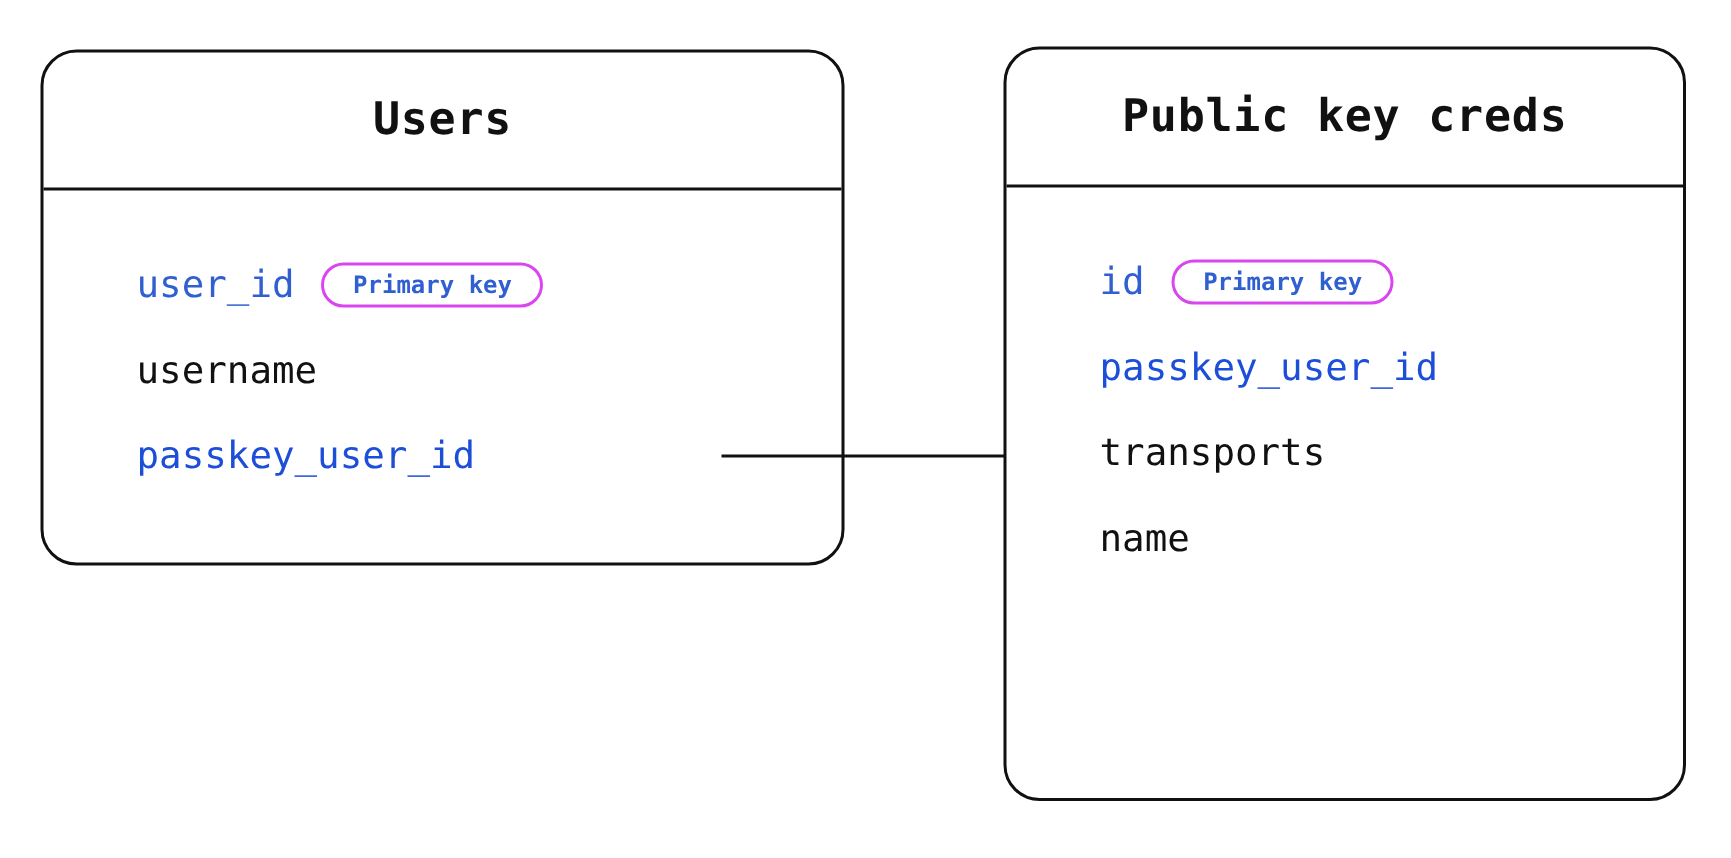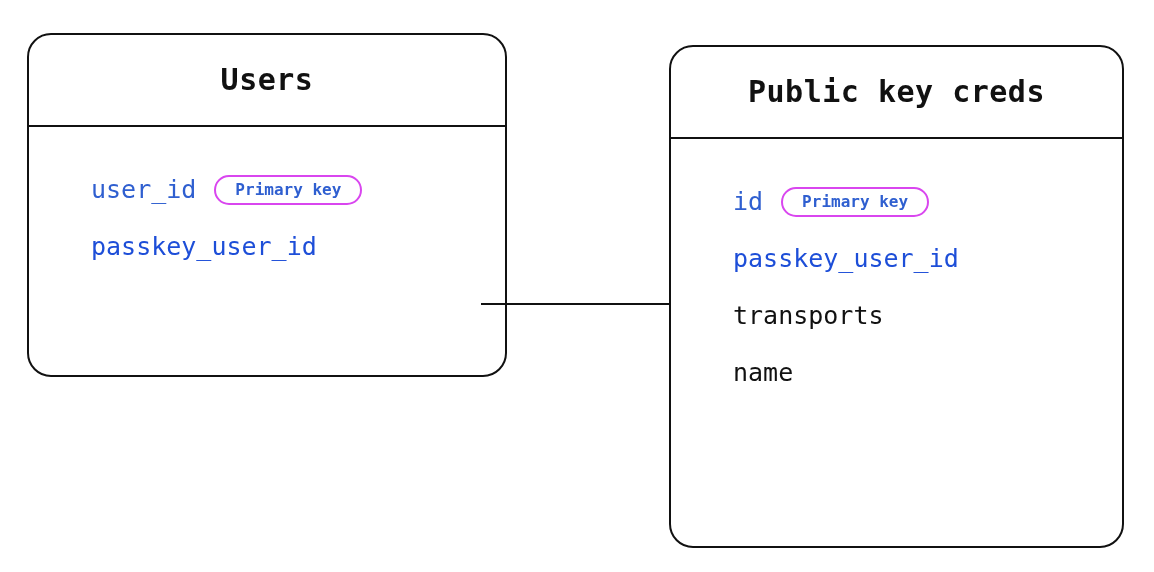--- a/index.html
+++ b/index.html
@@ -92,26 +92,26 @@
     font-weight: bold;
     letter-spacing: 0px;
     white-space: nowrap;
     line-height: 1;
   }
 
   
   #entity-users {
     left: 27px;
     top: 33px;
-    width: 480px;
+    width: 536px;
     height: 344px;
   }
   #entity-pk-creds {
     left: 669px;
-    top: 45px;
+    top: 31px;
     width: 455px;
     height: 503px;
   }
 
   
   .connector {
     position: absolute;
     left: 481px;
     top: 303px;
     width: 190px;
@@ -128,20 +128,23 @@
     <div class="entity-header">
       <span class="entity-title">Users</span>
     </div>
     <div class="entity-fields">
 
       <div class="field-row">
         <span class="field-name key">user_id</span>
         <span class="pk-badge">Primary key</span>
       </div>
 
+      <div class="field-row">
+        <span class="field-name plain">username</span>
+      </div>
 
       <div class="field-row">
         <span class="field-name fk">passkey_user_id</span>
       </div>
 
     </div>
   </div>
 
   <div class="connector"></div>
 

